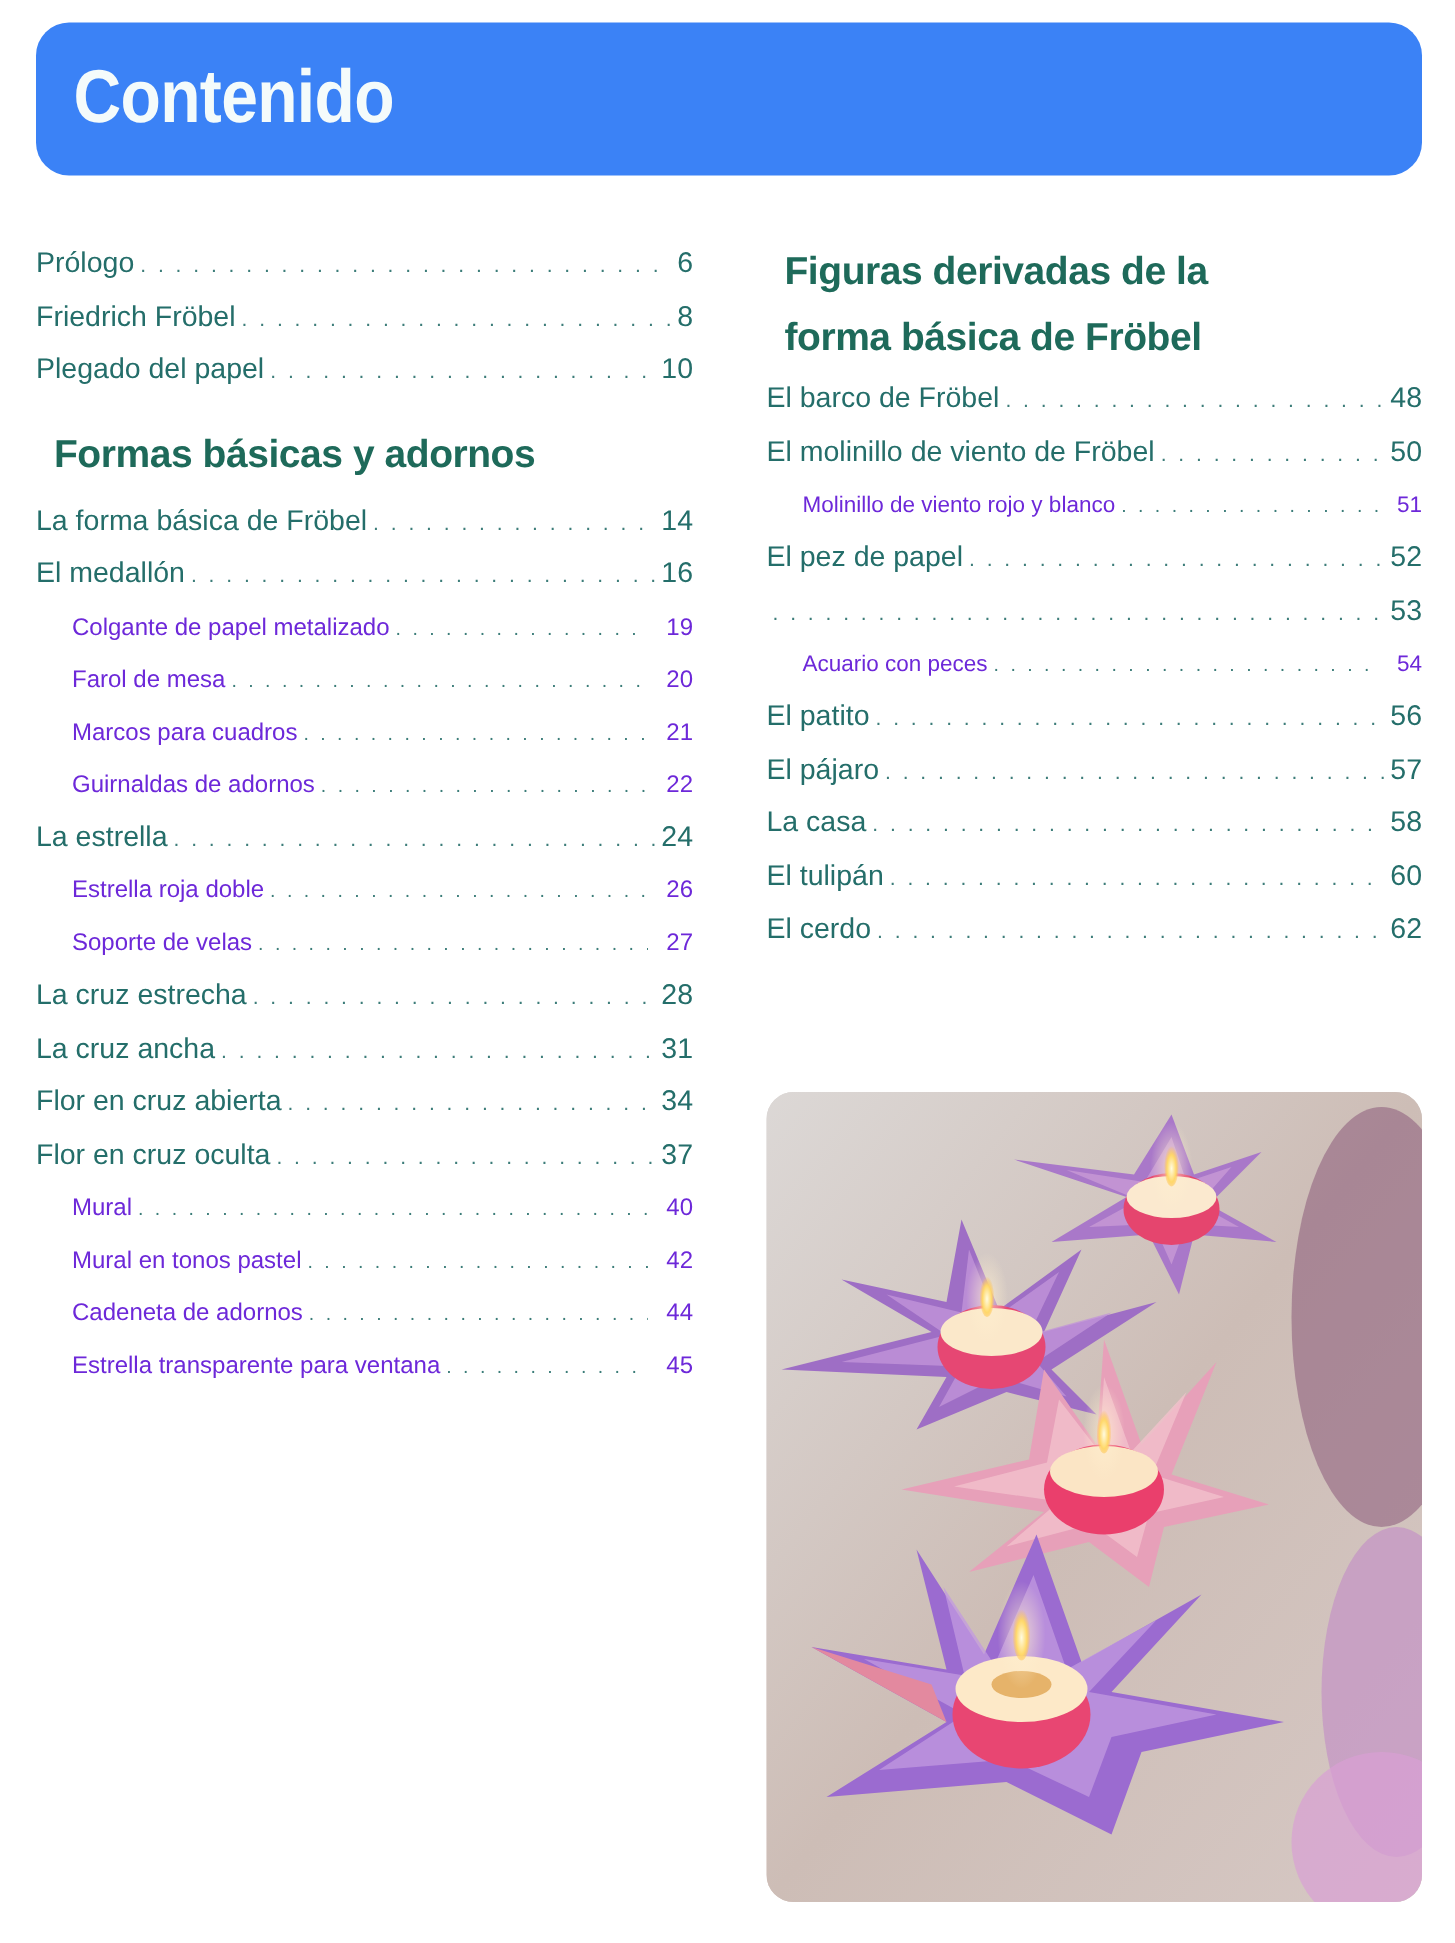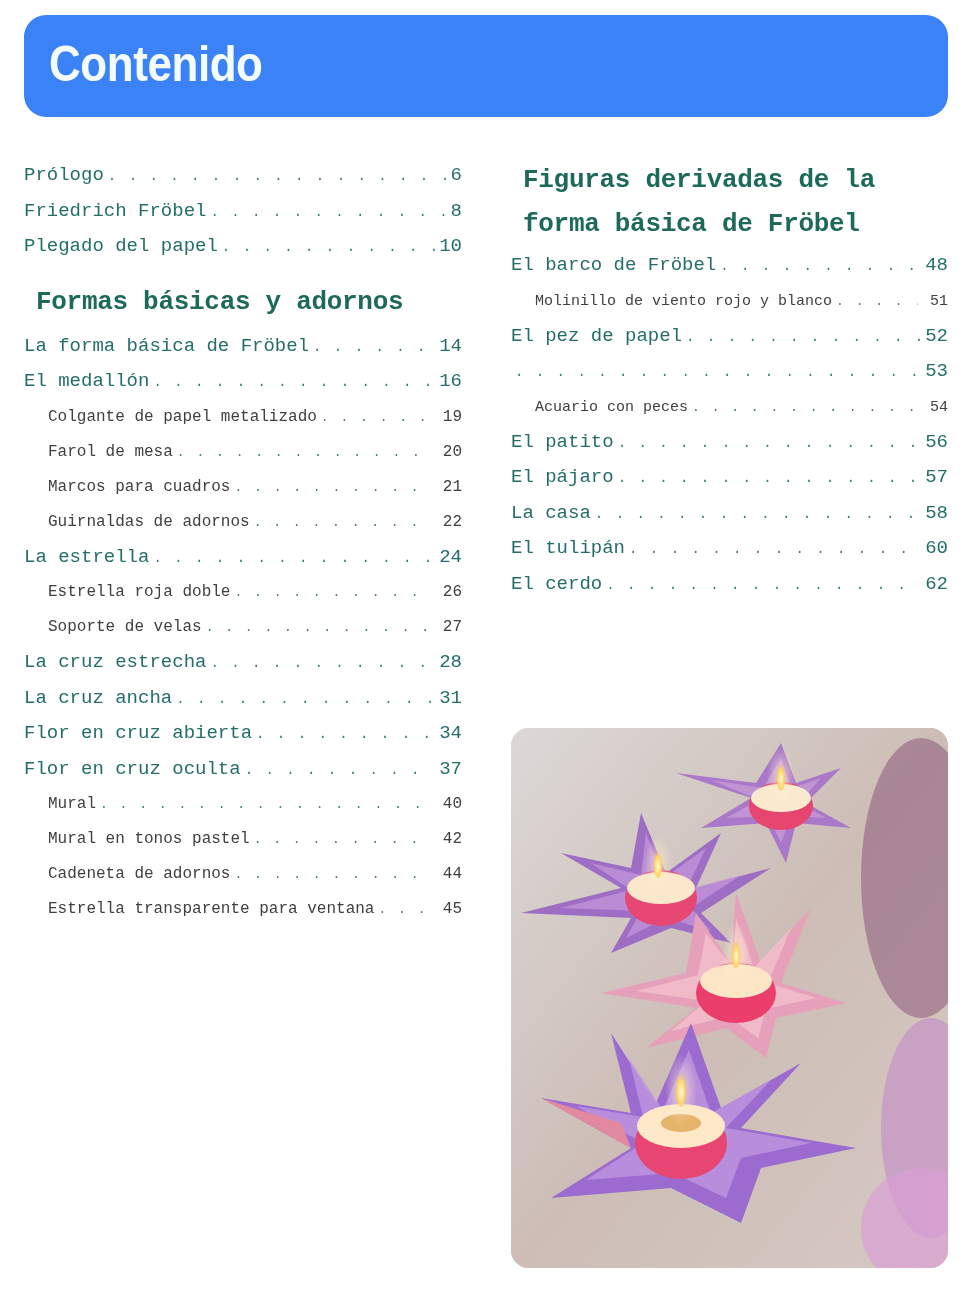--- a/index.html
+++ b/index.html
@@ -10,41 +10,41 @@
   .banner {
     position: absolute; left: 24px; top: 15px; width: 924px; height: 102px;
     background: #3b82f6; border-radius: 22px;
   }
   .banner h1 {
     margin: 0; position: absolute; left: 25px; top: 20px;
     font-size: 50px; font-weight: bold; color: #f4fbfb; letter-spacing: -0.5px;
     font-family: "Liberation Sans Narrow", "Liberation Sans", sans-serif;
     transform: scaleX(0.88); transform-origin: left center;
   }
-  .col { position: absolute; font-family: Liberation Mono, monospace; }
+  .col { position: absolute; }
   .col-left { left: 24px; top: 158px; width: 438px; }
   .col-right { left: 511px; top: 158px; width: 437px; }
 
   .toc-entry {
     display: flex; align-items: baseline; color: #246e6a;
     font-size: 19px; height: 35.5px; line-height: 35.5px;
     white-space: nowrap;
   }
   .toc-entry .t { transform-origin: left; }
   .toc-entry .dots {
     flex: 1; overflow: hidden; margin: 0 4px; color: #3c7d79;
     letter-spacing: 5.2px; font-size: 14px;
   }
   .toc-entry .dots::before {
     content: ". . . . . . . . . . . . . . . . . . . . . . . . . . . . . . . . . . . . . . . . . . . . . . . . . . . . . . . . . . . . . .";
     letter-spacing: 2px;
   }
   .toc-entry .p { text-align: right; }
   .toc-entry.sub {
-    font-size: 16px; padding-left: 24px; color: #404040;
+    font-size: 16px; padding-left: 24px; color: #6d28d9;
     height: 35px; line-height: 35px;
   }
   .toc-entry.sub.small { font-size: 15px; }
   .toc-entry.sub .dots { font-size: 13px; }
   .toc-entry.sub .p { padding-left: 8px; }
 
   .section-heading {
     color: #1e6a5a; font-weight: bold; font-size: 26px;
     margin: 12px; letter-spacing: -0.3px;
   }
@@ -171,20 +171,25 @@
 <div class="col col-right">
   <h2 class="section-heading" style="line-height:44px; margin-top:0; margin-bottom:2px;">
     <span>Figuras derivadas de la</span><br>
     <span>forma básica de Fröbel</span>
   </h2>
 
   <div class="toc-entry">
       <span class="t">El barco de Fröbel</span>
       <span class="dots"></span>
       <span class="p">48</span>
+    </div>
+  <div class="toc-entry">
+      <span class="t">El molinillo de viento de Fröbel</span>
+      <span class="dots"></span>
+      <span class="p">50</span>
     </div>
   <div class="toc-entry sub small">
       <span class="t">Molinillo de viento rojo y blanco</span>
       <span class="dots"></span>
       <span class="p">51</span>
     </div>
   <div class="toc-entry">
       <span class="t">El pez de papel</span>
       <span class="dots"></span>
       <span class="p">52</span>

